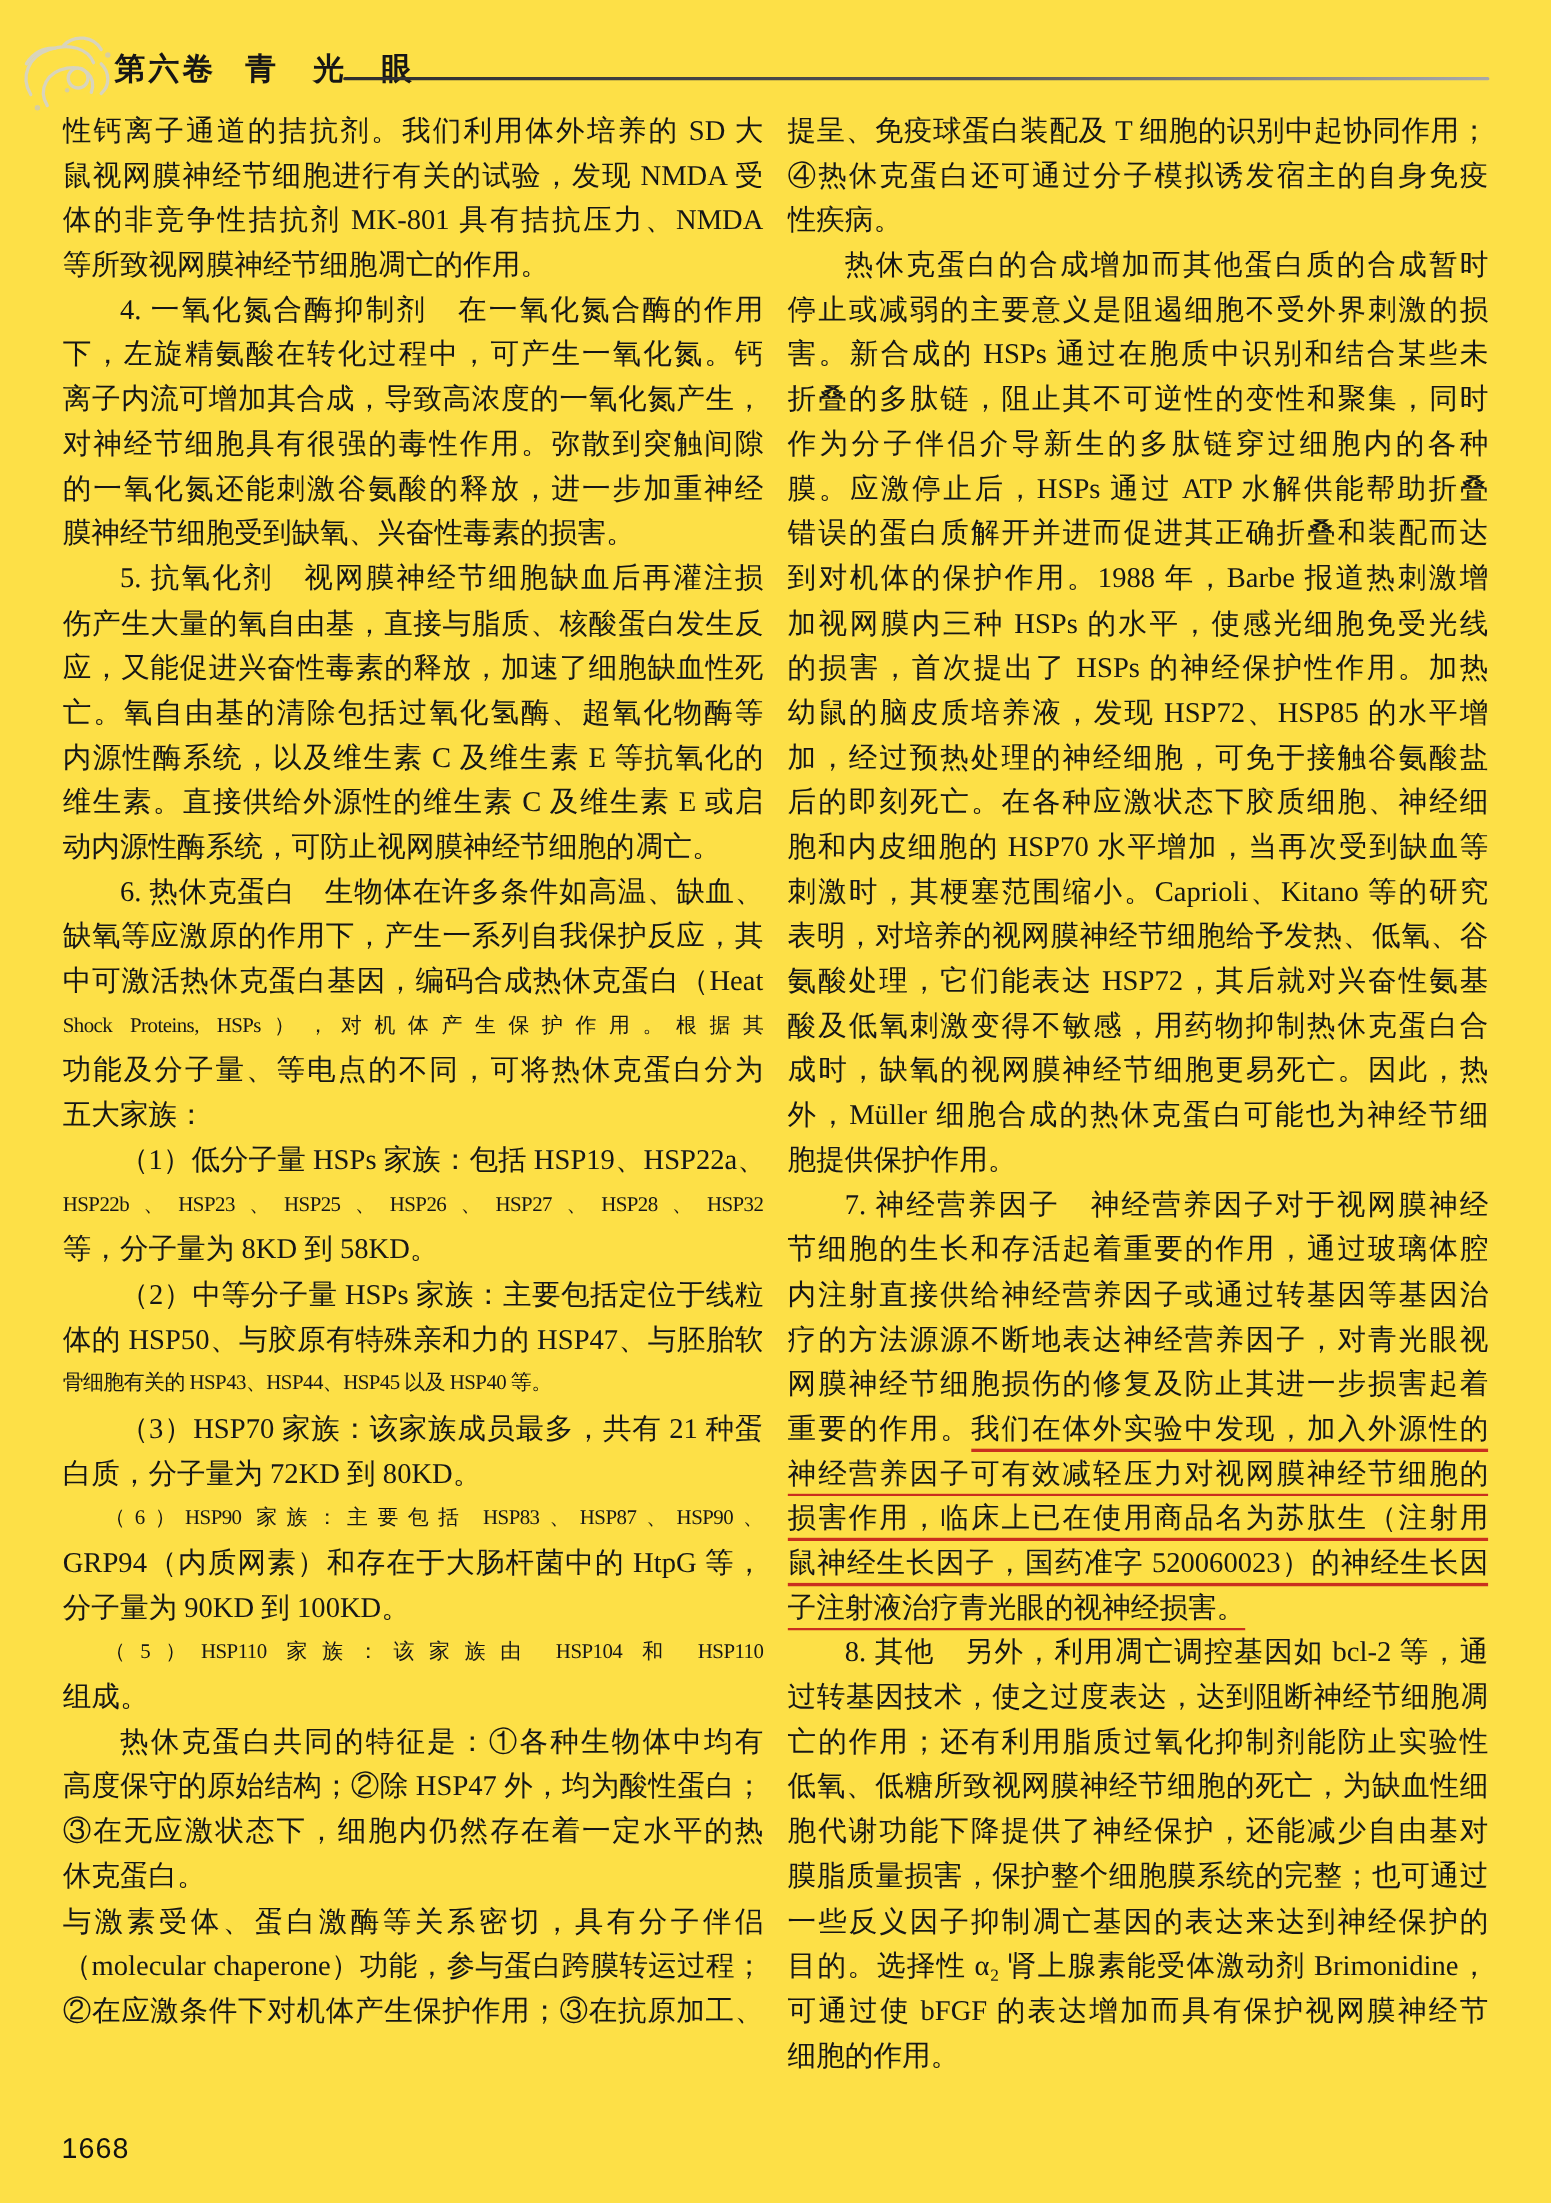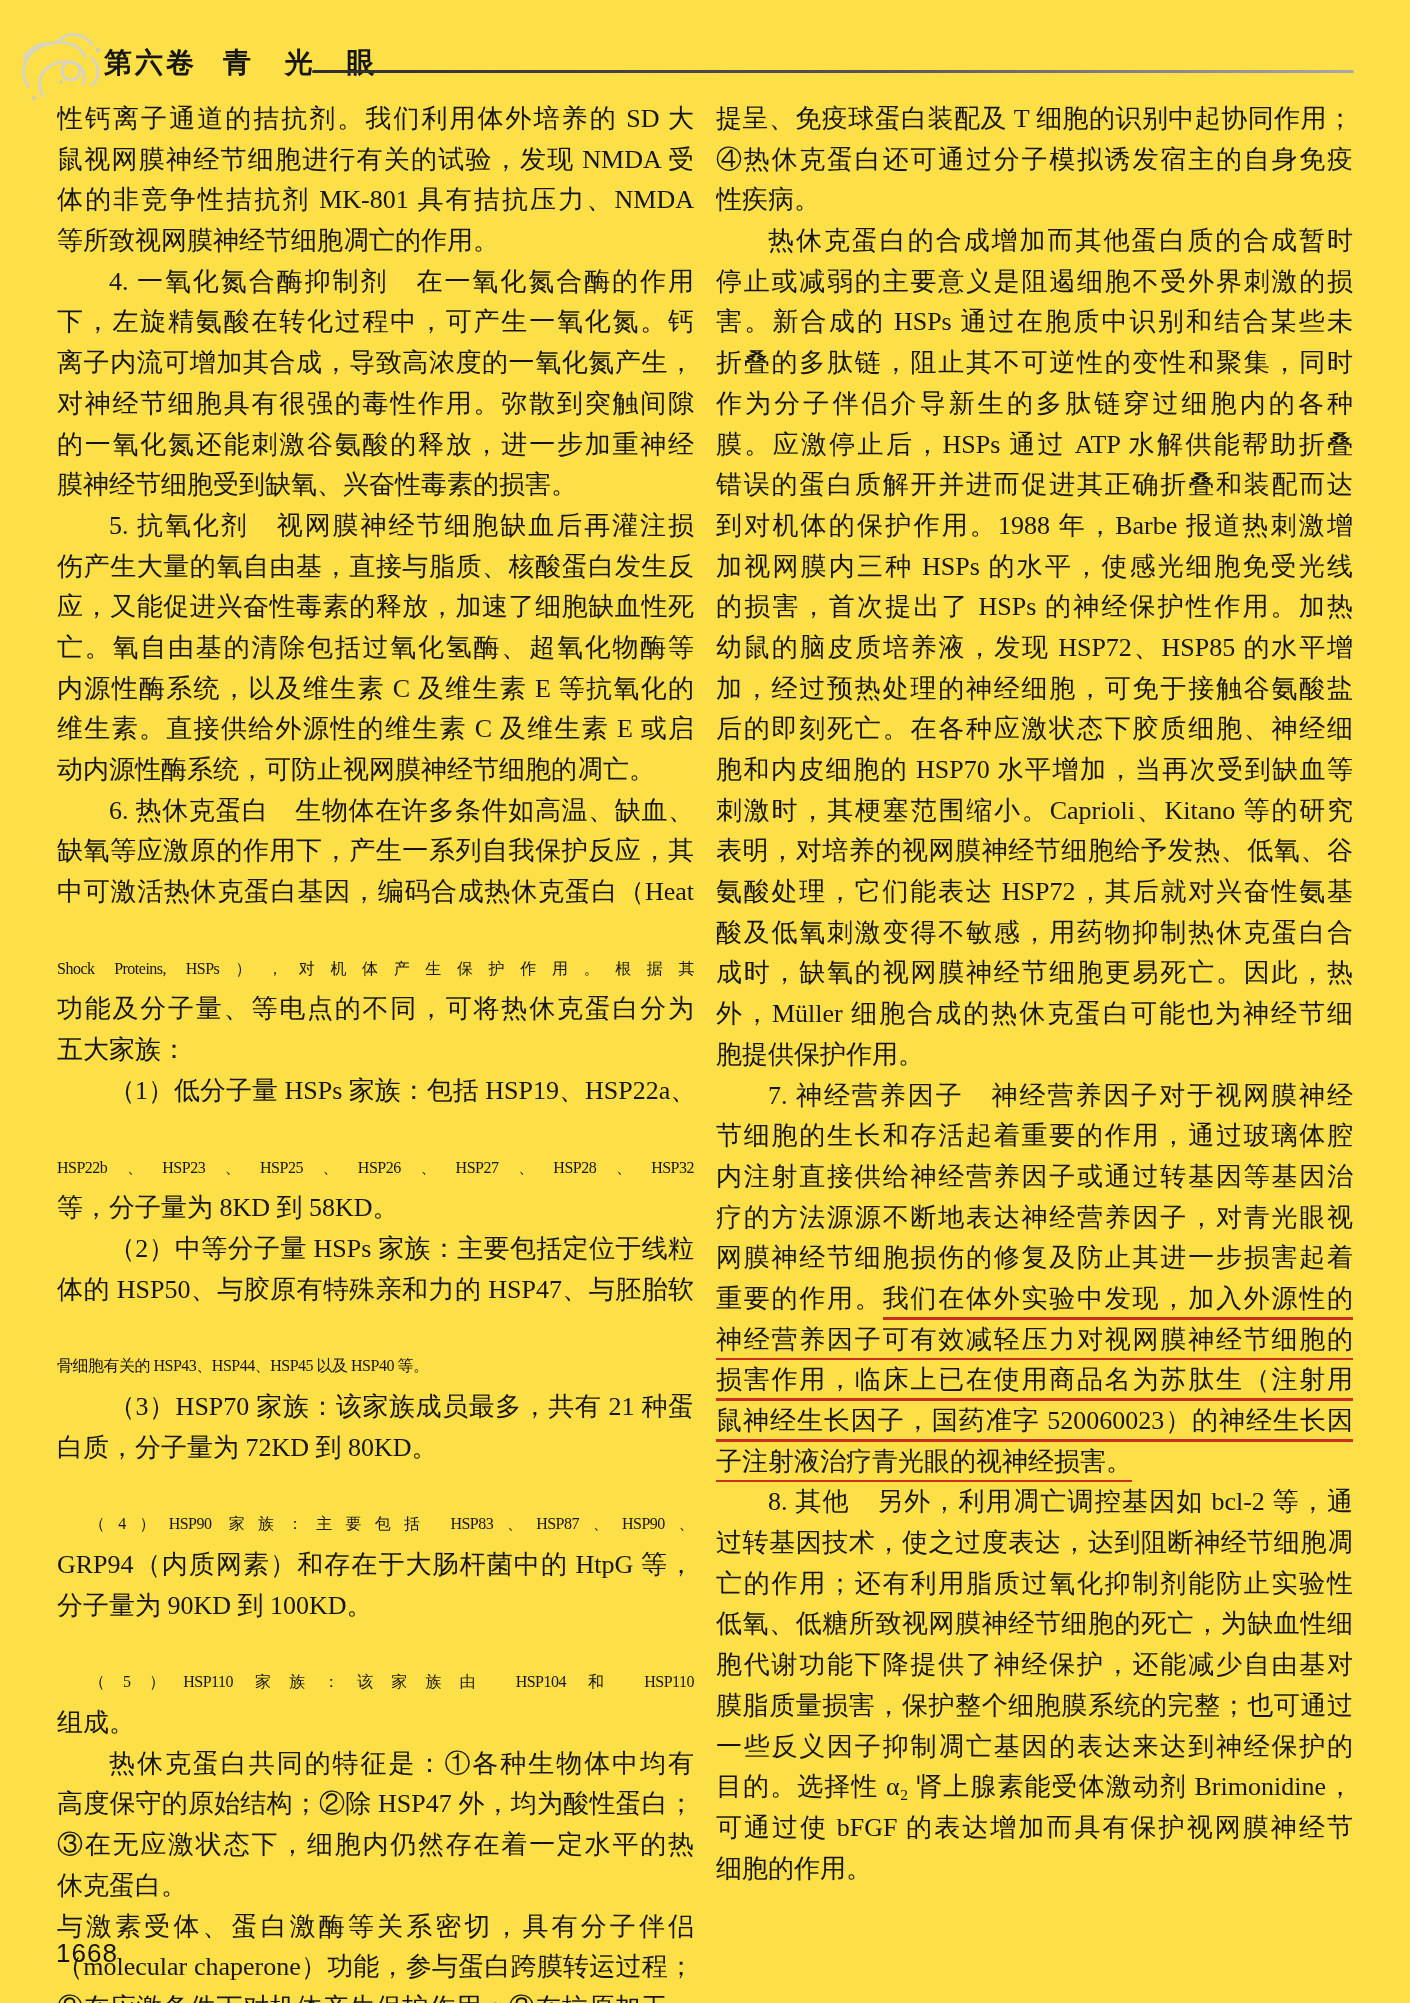--- a/index.html
+++ b/index.html
@@ -13,21 +13,21 @@
   .hrule{position:absolute;left:312px;top:70px;height:3px;width:1042px;
          background:linear-gradient(to right,#2e2e2e 0%,#555 55%,#a9a9a9 100%);border-radius:2px;}
   
   .col{position:absolute;top:99px;width:637px;}
   .col-left{left:57px;}
   .col-right{left:716px;}
   .line{height:40.7px;line-height:40.7px;font-size:26px;white-space:nowrap;overflow:hidden;
         text-align:justify;text-align-last:justify;}
   .line.short{text-align-last:left;}
   .line.in{text-indent:2em;}
-  .line.fit{font-size:16px;letter-spacing:-0.5px;margin-top:36px;}
+  .line.fit{font-size:19px;letter-spacing:-0.5px;}
   .u{border-bottom:4px solid var(--red,#c9301f);padding-bottom:4px;}
   .pagenum{position:absolute;left:56px;top:1938px;font-size:26px;letter-spacing:1px;
            font-family:"Liberation Sans","DejaVu Sans",sans-serif;color:#111;}
 </style>
 </head>
 <body>
 
 <div class="page">
 
   <svg class="stamp" viewBox="0 0 100 86" xmlns="http://www.w3.org/2000/svg">
@@ -77,21 +77,21 @@
         <div class="line"><span>功能及分子量、等电点的不同，可将热休克蛋白分为</span></div>
         <div class="line short"><span>五大家族：</span></div>
         <div class="line in"><span>（1）低分子量 HSPs 家族：包括 HSP19、HSP22a、</span></div>
         <div class="line fit"><span>HSP22b、HSP23、HSP25、HSP26、HSP27、HSP28、HSP32</span></div>
         <div class="line short"><span>等，分子量为 8KD 到 58KD。</span></div>
         <div class="line in"><span>（2）中等分子量 HSPs 家族：主要包括定位于线粒</span></div>
         <div class="line"><span>体的 HSP50、与胶原有特殊亲和力的 HSP47、与胚胎软</span></div>
         <div class="line short fit"><span>骨细胞有关的 HSP43、HSP44、HSP45 以及 HSP40 等。</span></div>
         <div class="line in"><span>（3）HSP70 家族：该家族成员最多，共有 21 种蛋</span></div>
         <div class="line short"><span>白质，分子量为 72KD 到 80KD。</span></div>
-        <div class="line in fit"><span>（4）HSP90 家族：主要包括 HSP83、HSP87、HSP90、</span></div>
+        <div class="line in fit"><span>（6）HSP90 家族：主要包括 HSP83、HSP87、HSP90、</span></div>
         <div class="line"><span>GRP94（内质网素）和存在于大肠杆菌中的 HtpG 等，</span></div>
         <div class="line short"><span>分子量为 90KD 到 100KD。</span></div>
         <div class="line in fit"><span>（5）HSP110 家族：该家族由 HSP104 和 HSP110</span></div>
         <div class="line short"><span>组成。</span></div>
         <div class="line in"><span>热休克蛋白共同的特征是：①各种生物体中均有</span></div>
         <div class="line"><span>高度保守的原始结构；②除 HSP47 外，均为酸性蛋白；</span></div>
         <div class="line"><span>③在无应激状态下，细胞内仍然存在着一定水平的热</span></div>
         <div class="line short"><span>休克蛋白。</span></div>
         <div class="line"><span>与激素受体、蛋白激酶等关系密切，具有分子伴侣</span></div>
         <div class="line"><span>（molecular chaperone）功能，参与蛋白跨膜转运过程；</span></div>

